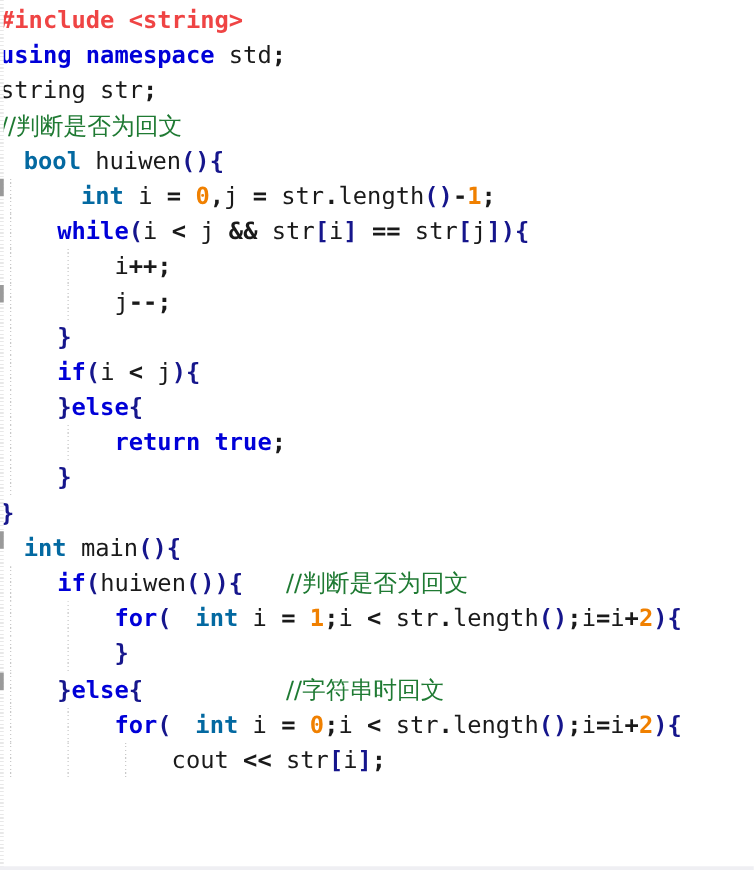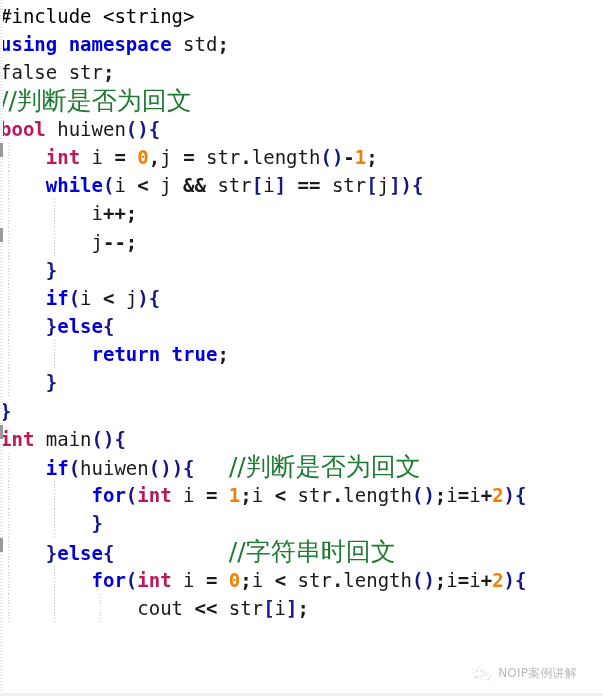--- a/index.html
+++ b/index.html
@@ -75,24 +75,24 @@
     background: repeating-linear-gradient(
       to bottom,
       #c9c9c9 0px, #c9c9c9 1px,
       rgba(255,255,255,0) 1px, rgba(255,255,255,0) 3px
     );
     z-index: 1;
   }
 
   
   .kw   { color: #0000d8; font-weight: bold; margin-top: 20px; }   
-  .type { color: #be185d; font-weight: bold; }   
-  .pre  { color: #000000; font-weight: normal; }   
+  .type { color: #0369a1; font-weight: bold; padding-left: 19px; }   
+  .pre  { color: #ef4444; font-weight: bold; }   
   .num  { color: #f08000; font-weight: bold; }                       
-  .cmtcn{ color: #1f7a33; font-family: "DejaVu Sans", sans-serif; font-size: 25px; }
+  .cmtcn{ color: #1f7a33; font-family: "DejaVu Sans", sans-serif; font-size: 19px; }
   .plain{ color: #1a1a1a; }
   .brk  { color: #16168c; font-weight: bold; }    
   .op   { color: #1a1a1a; font-weight: bold; }
 
   
   .watermark {
     position: absolute;
     right: 26px;
     bottom: 14px;
     display: flex;
@@ -132,21 +132,21 @@
   <div class="fold-mark" style="top:228px"></div>
   <div class="fold-mark" style="top:425px"></div>
   <div class="fold-mark" style="top:538px"></div>
 
   <div class="code">
 
     <div class="line"><span class="pre">#include</span><span class="plain"> </span><span class="pre">&lt;string&gt;</span></div>
 
     <div class="line"><span class="kw">using</span><span class="plain"> </span><span class="kw">namespace</span><span class="plain"> std</span><span class="op">;</span></div>
 
-    <div class="line"><span class="plain">false</span><span class="plain"> str</span><span class="op">;</span></div>
+    <div class="line"><span class="plain">string</span><span class="plain"> str</span><span class="op">;</span></div>
 
     <div class="line"><span class="cmtcn">//判断是否为回文</span></div>
 
     <div class="line"><span class="type">bool</span><span class="plain"> huiwen</span><span class="brk">()</span><span class="brk">{</span></div>
 
     <div class="line"><span class="guide" style="left:8px"></span><span class="plain">    </span><span class="type">int</span><span class="plain"> i </span><span class="op">=</span><span class="plain"> </span><span class="num">0</span><span class="op">,</span><span class="plain">j </span><span class="op">=</span><span class="plain"> str</span><span class="op">.</span><span class="plain">length</span><span class="brk">()</span><span class="op">-</span><span class="num">1</span><span class="op">;</span></div>
 
     <div class="line"><span class="guide" style="left:8px"></span><span class="plain">    </span><span class="kw">while</span><span class="brk">(</span><span class="plain">i </span><span class="op">&lt;</span><span class="plain"> j </span><span class="op">&amp;&amp;</span><span class="plain"> str</span><span class="brk">[</span><span class="plain">i</span><span class="brk">]</span><span class="plain"> </span><span class="op">==</span><span class="plain"> str</span><span class="brk">[</span><span class="plain">j</span><span class="brk">]</span><span class="brk">)</span><span class="brk">{</span></div>
 
     <div class="line"><span class="guide" style="left:8px"></span><span class="guide" style="left:54px"></span><span class="plain">        i</span><span class="op">++;</span></div>
@@ -177,28 +177,15 @@
     <div class="line"><span class="guide" style="left:8px"></span><span class="guide" style="left:54px"></span><span class="plain">        </span><span class="brk">}</span></div>
 
     <div class="line"><span class="guide" style="left:8px"></span><span class="plain">    </span><span class="brk">}</span><span class="kw">else</span><span class="brk">{</span><span class="plain">          </span><span class="cmtcn">//字符串时回文</span></div>
 
     <div class="line"><span class="guide" style="left:8px"></span><span class="guide" style="left:54px"></span><span class="plain">        </span><span class="kw">for</span><span class="brk">(</span><span class="type">int</span><span class="plain"> i </span><span class="op">=</span><span class="plain"> </span><span class="num">0</span><span class="op">;</span><span class="plain">i </span><span class="op">&lt;</span><span class="plain"> str</span><span class="op">.</span><span class="plain">length</span><span class="brk">()</span><span class="op">;</span><span class="plain">i</span><span class="op">=</span><span class="plain">i</span><span class="op">+</span><span class="num">2</span><span class="brk">)</span><span class="brk">{</span></div>
 
     <div class="line"><span class="guide" style="left:8px"></span><span class="guide" style="left:54px"></span><span class="guide" style="left:100px"></span><span class="plain">            cout </span><span class="op">&lt;&lt;</span><span class="plain"> str</span><span class="brk">[</span><span class="plain">i</span><span class="brk">]</span><span class="op">;</span></div>
 
   </div>
 
-  <div class="watermark">
-    <svg class="wm-icon" viewBox="0 0 24 19">
-      <ellipse cx="8.5" cy="7.5" rx="7" ry="5.8" fill="none" stroke="#9a9a9a" stroke-width="0.9" stroke-dasharray="2 1.6"></ellipse>
-      <path d="M5.5 12.4 L3.6 15.2 L6.9 13.6 Z" fill="none" stroke="#9a9a9a" stroke-width="0.9"></path>
-      <circle cx="6" cy="6" r="1.05" fill="#8d8d8d"></circle>
-      <circle cx="11" cy="6" r="1.05" fill="#8d8d8d"></circle>
-      <ellipse cx="16.5" cy="12" rx="5.6" ry="4.6" fill="none" stroke="#b4b4b4" stroke-width="0.9" stroke-dasharray="2 1.6"></ellipse>
-      <circle cx="14.8" cy="10.8" r="0.85" fill="#a0a0a0"></circle>
-      <circle cx="18.4" cy="10.8" r="0.85" fill="#a0a0a0"></circle>
-      <path d="M19.4 15.4 L21.3 17.6 L19.9 14.6 Z" fill="none" stroke="#b4b4b4" stroke-width="0.9"></path>
-    </svg>
-    <span class="wm-text">NOIP案例讲解</span>
-  </div>
 
   <div class="bottom-rule"></div>
 </div>
 
 </body></html>

